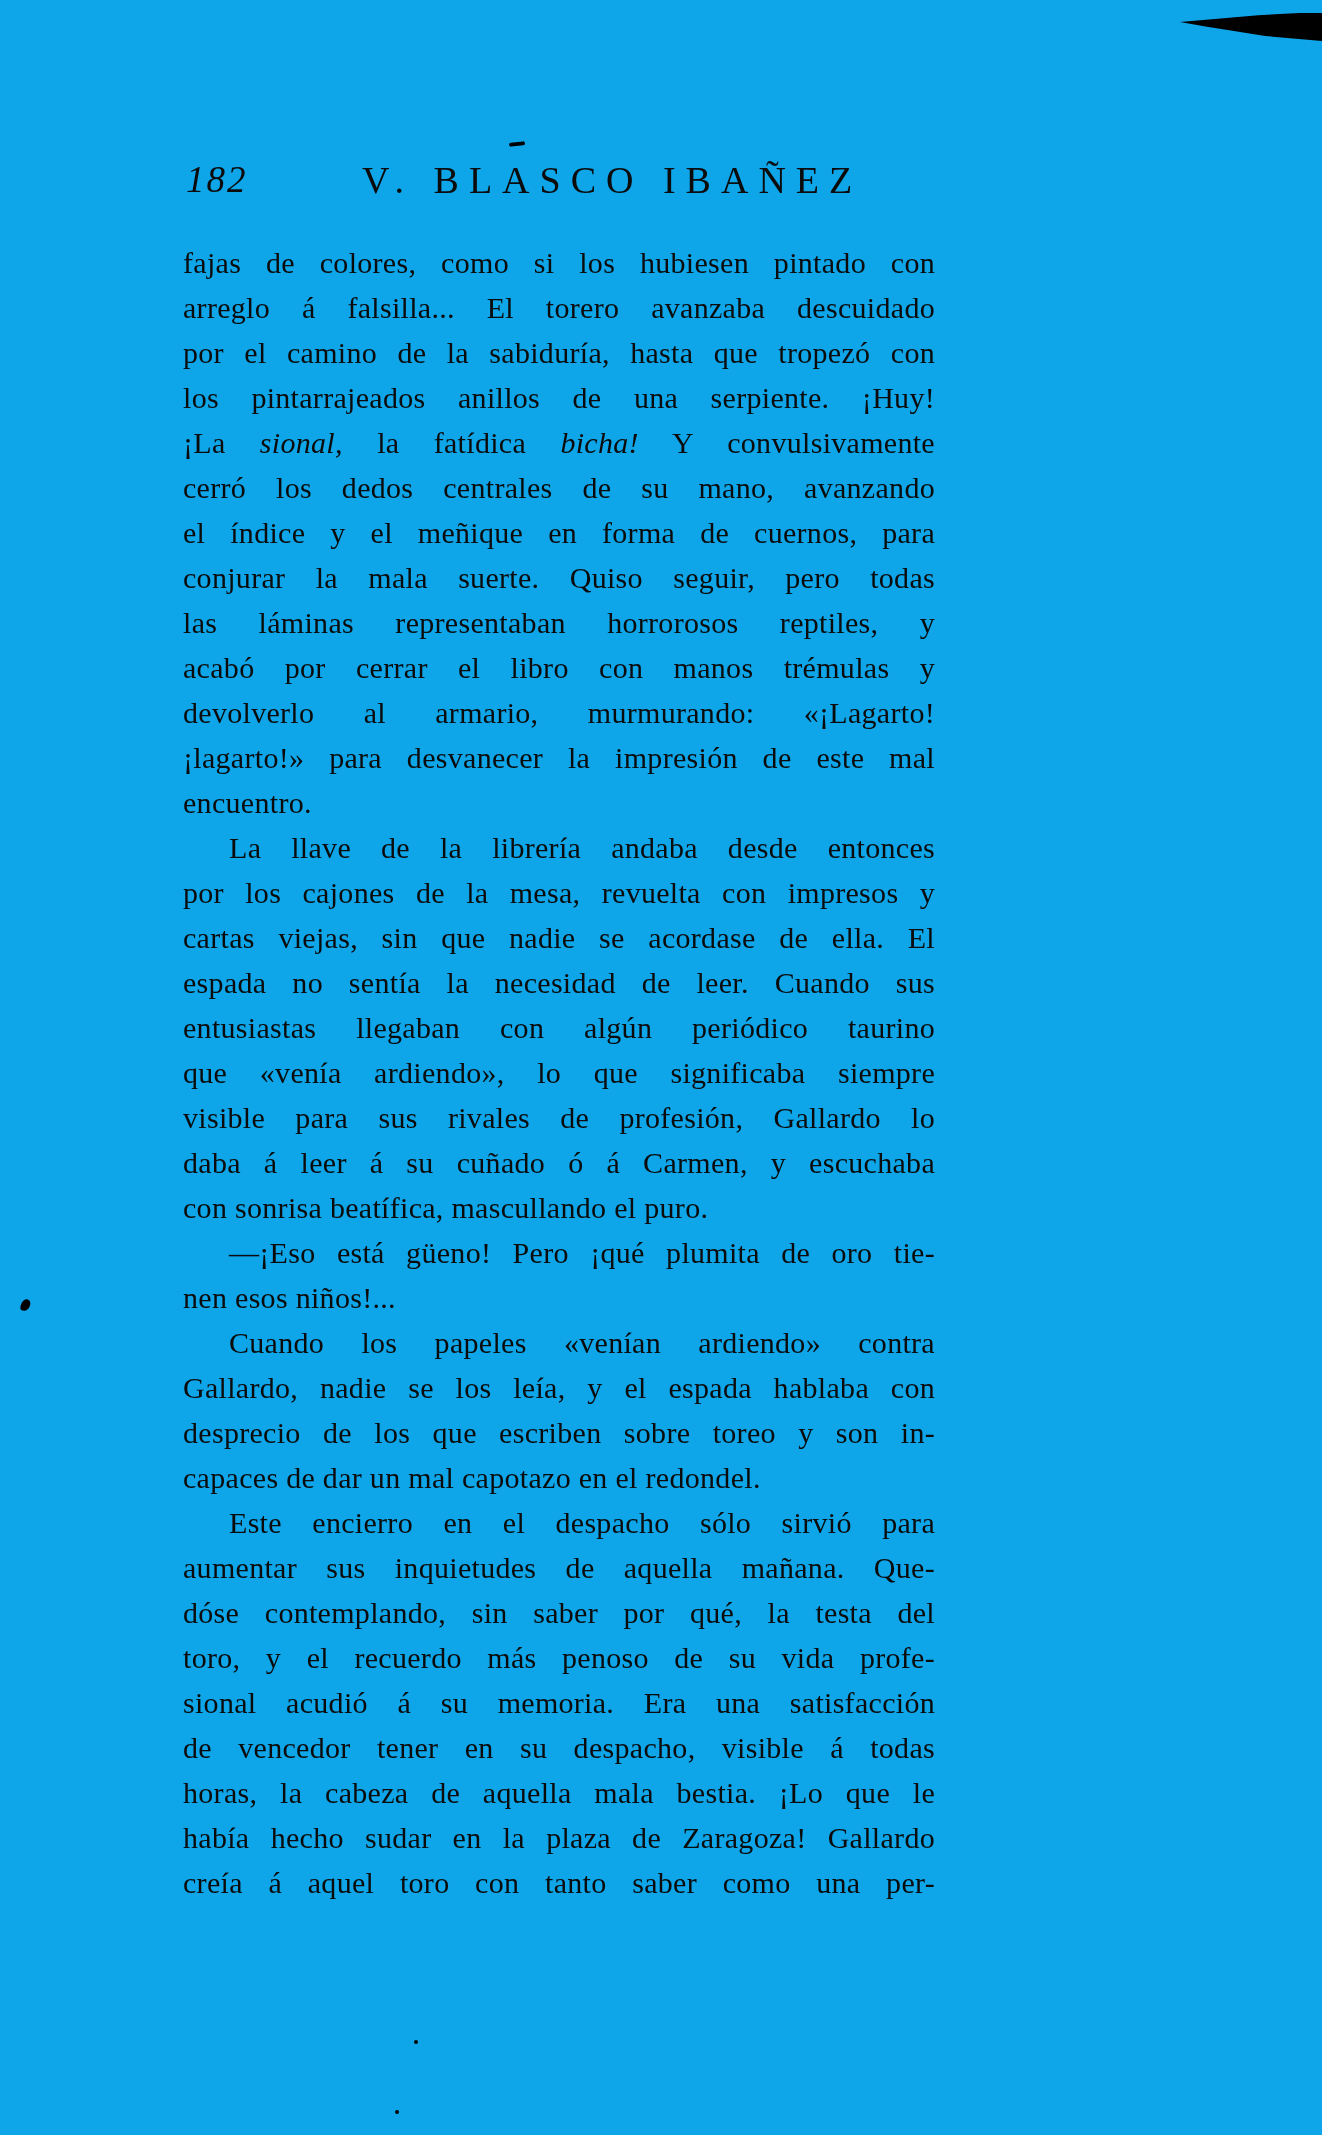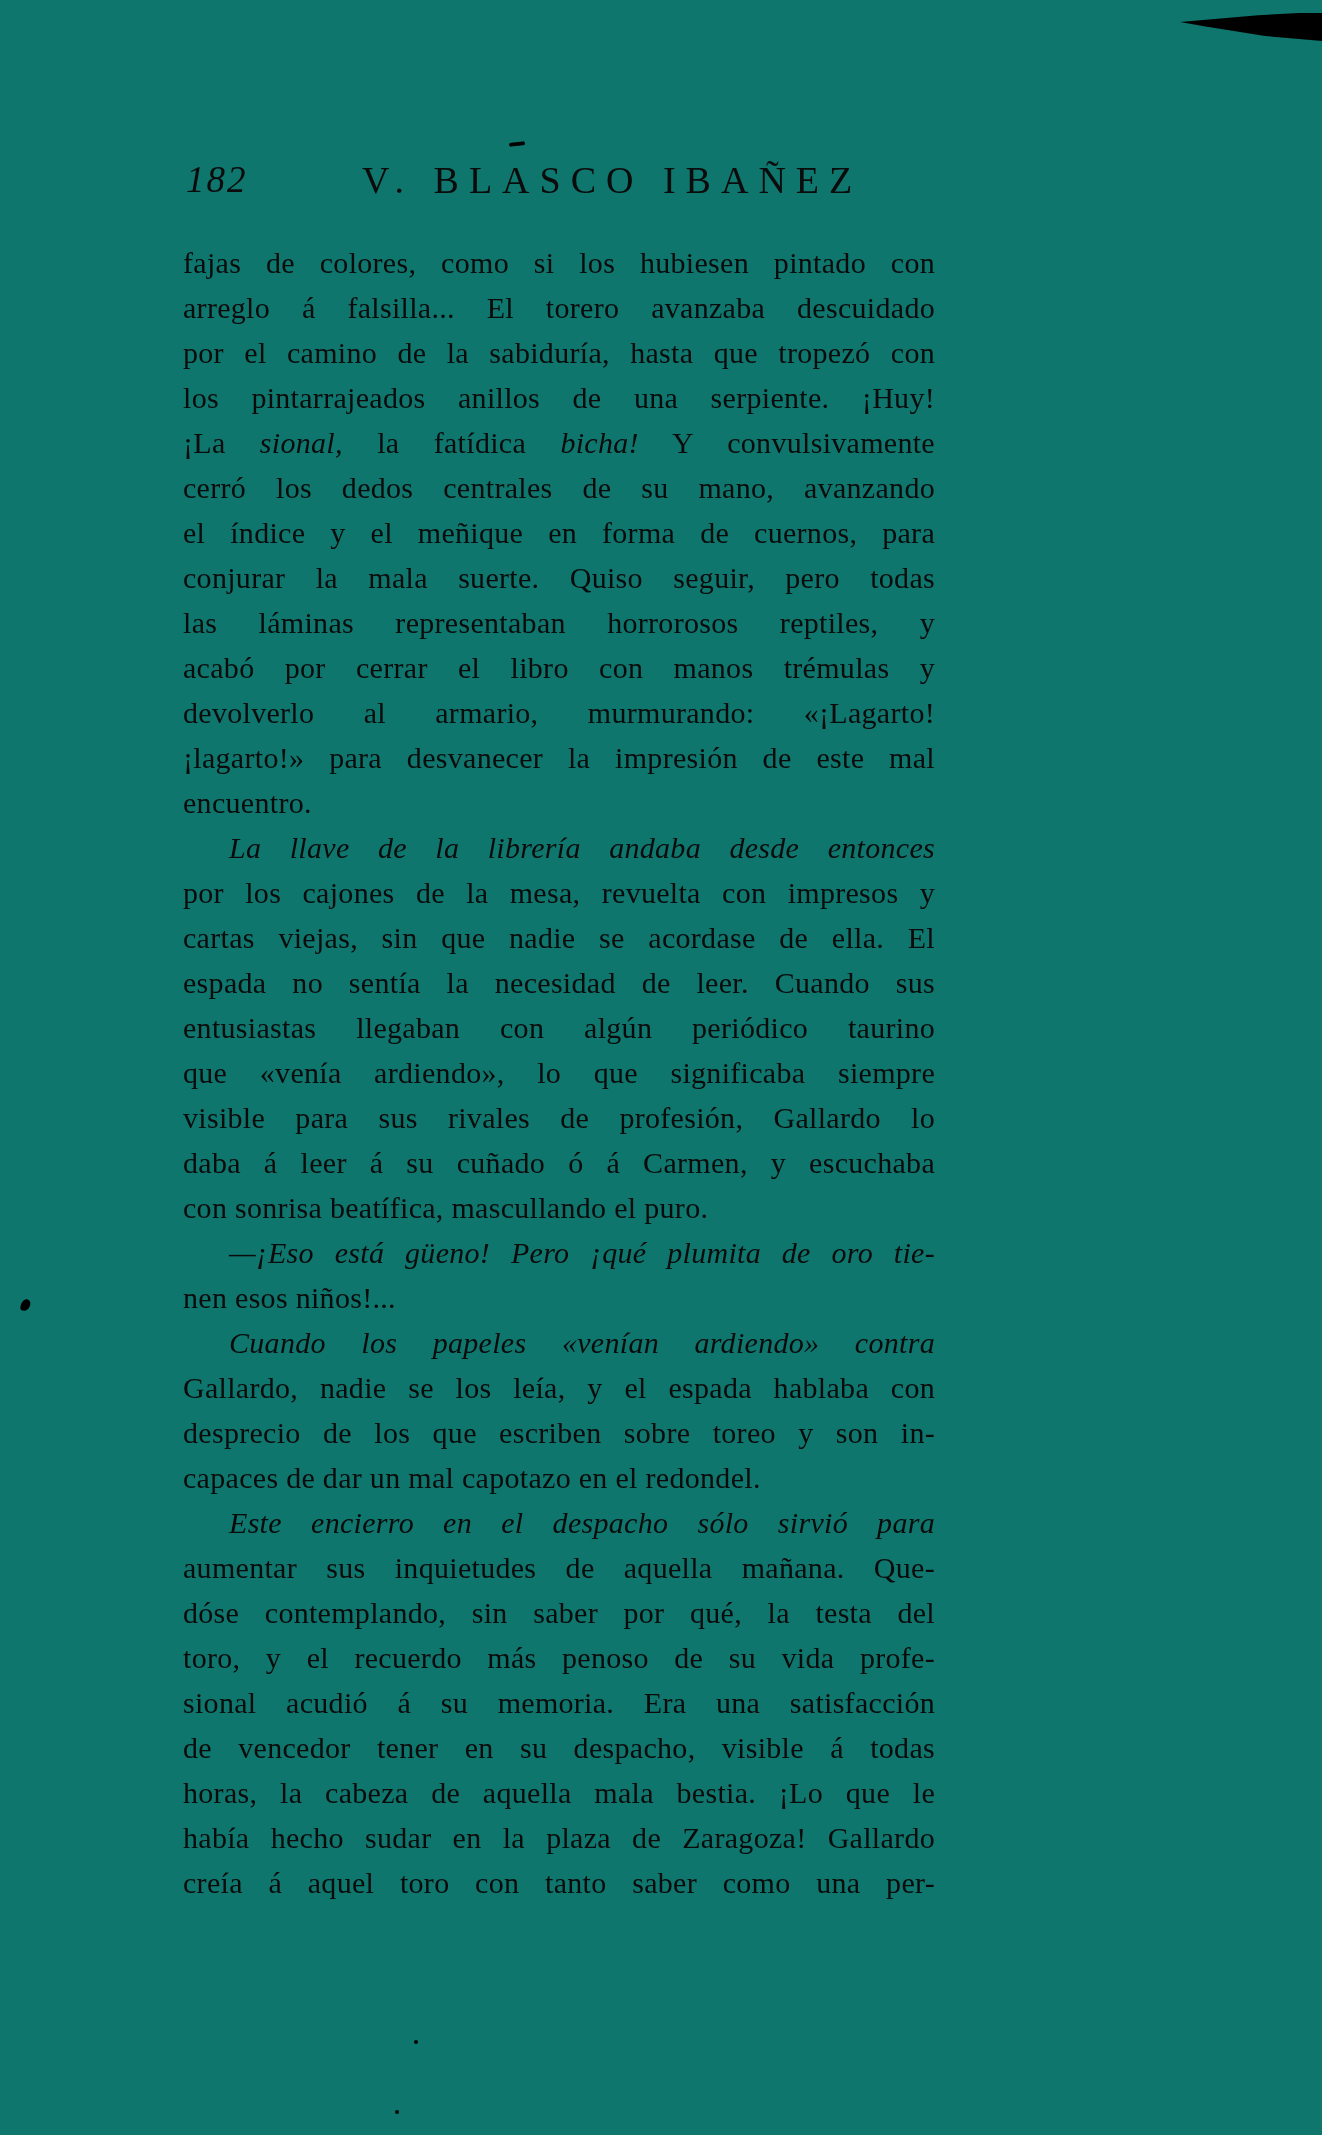--- a/index.html
+++ b/index.html
@@ -1,20 +1,20 @@
 <!DOCTYPE html>
 <html><head>
 <meta charset="utf-8">
 <style>
   html, body { margin: 0; padding: 0; background: #777; }
   .page {
     position: relative;
     width: 1322px;
     height: 2135px;
-    background: #0f766e;
+    background: #0ea5e9;
     overflow: hidden;
     font-family: "Liberation Serif", "DejaVu Serif", serif;
     color: #0b0b0b;
   }
   
   .pagenum {
     position: absolute;
     left: 186px;
     top: 158px;
     font-size: 37px;
@@ -39,21 +39,21 @@
     margin-left: 28px;
   }
   .line {
     font-size: 30px;
     line-height: 45px;
     text-align: justify;
     text-align-last: justify;
     letter-spacing: 0.3px;
   }
   .line.noj { text-align-last: left; }
-  .line.indent { text-indent: 46px; font-style: italic; }
+  .line.indent { text-indent: 46px; }
   .it { font-style: italic; }
   
   .corner-wedge {
     position: absolute;
     left: 1180px;
     top: 13px;
     width: 142px;
     height: 28px;
     background: #000;
     clip-path: polygon(0% 32%, 55% 8%, 84% 0%, 100% 0%, 100% 100%, 60% 82%, 18% 48%);

